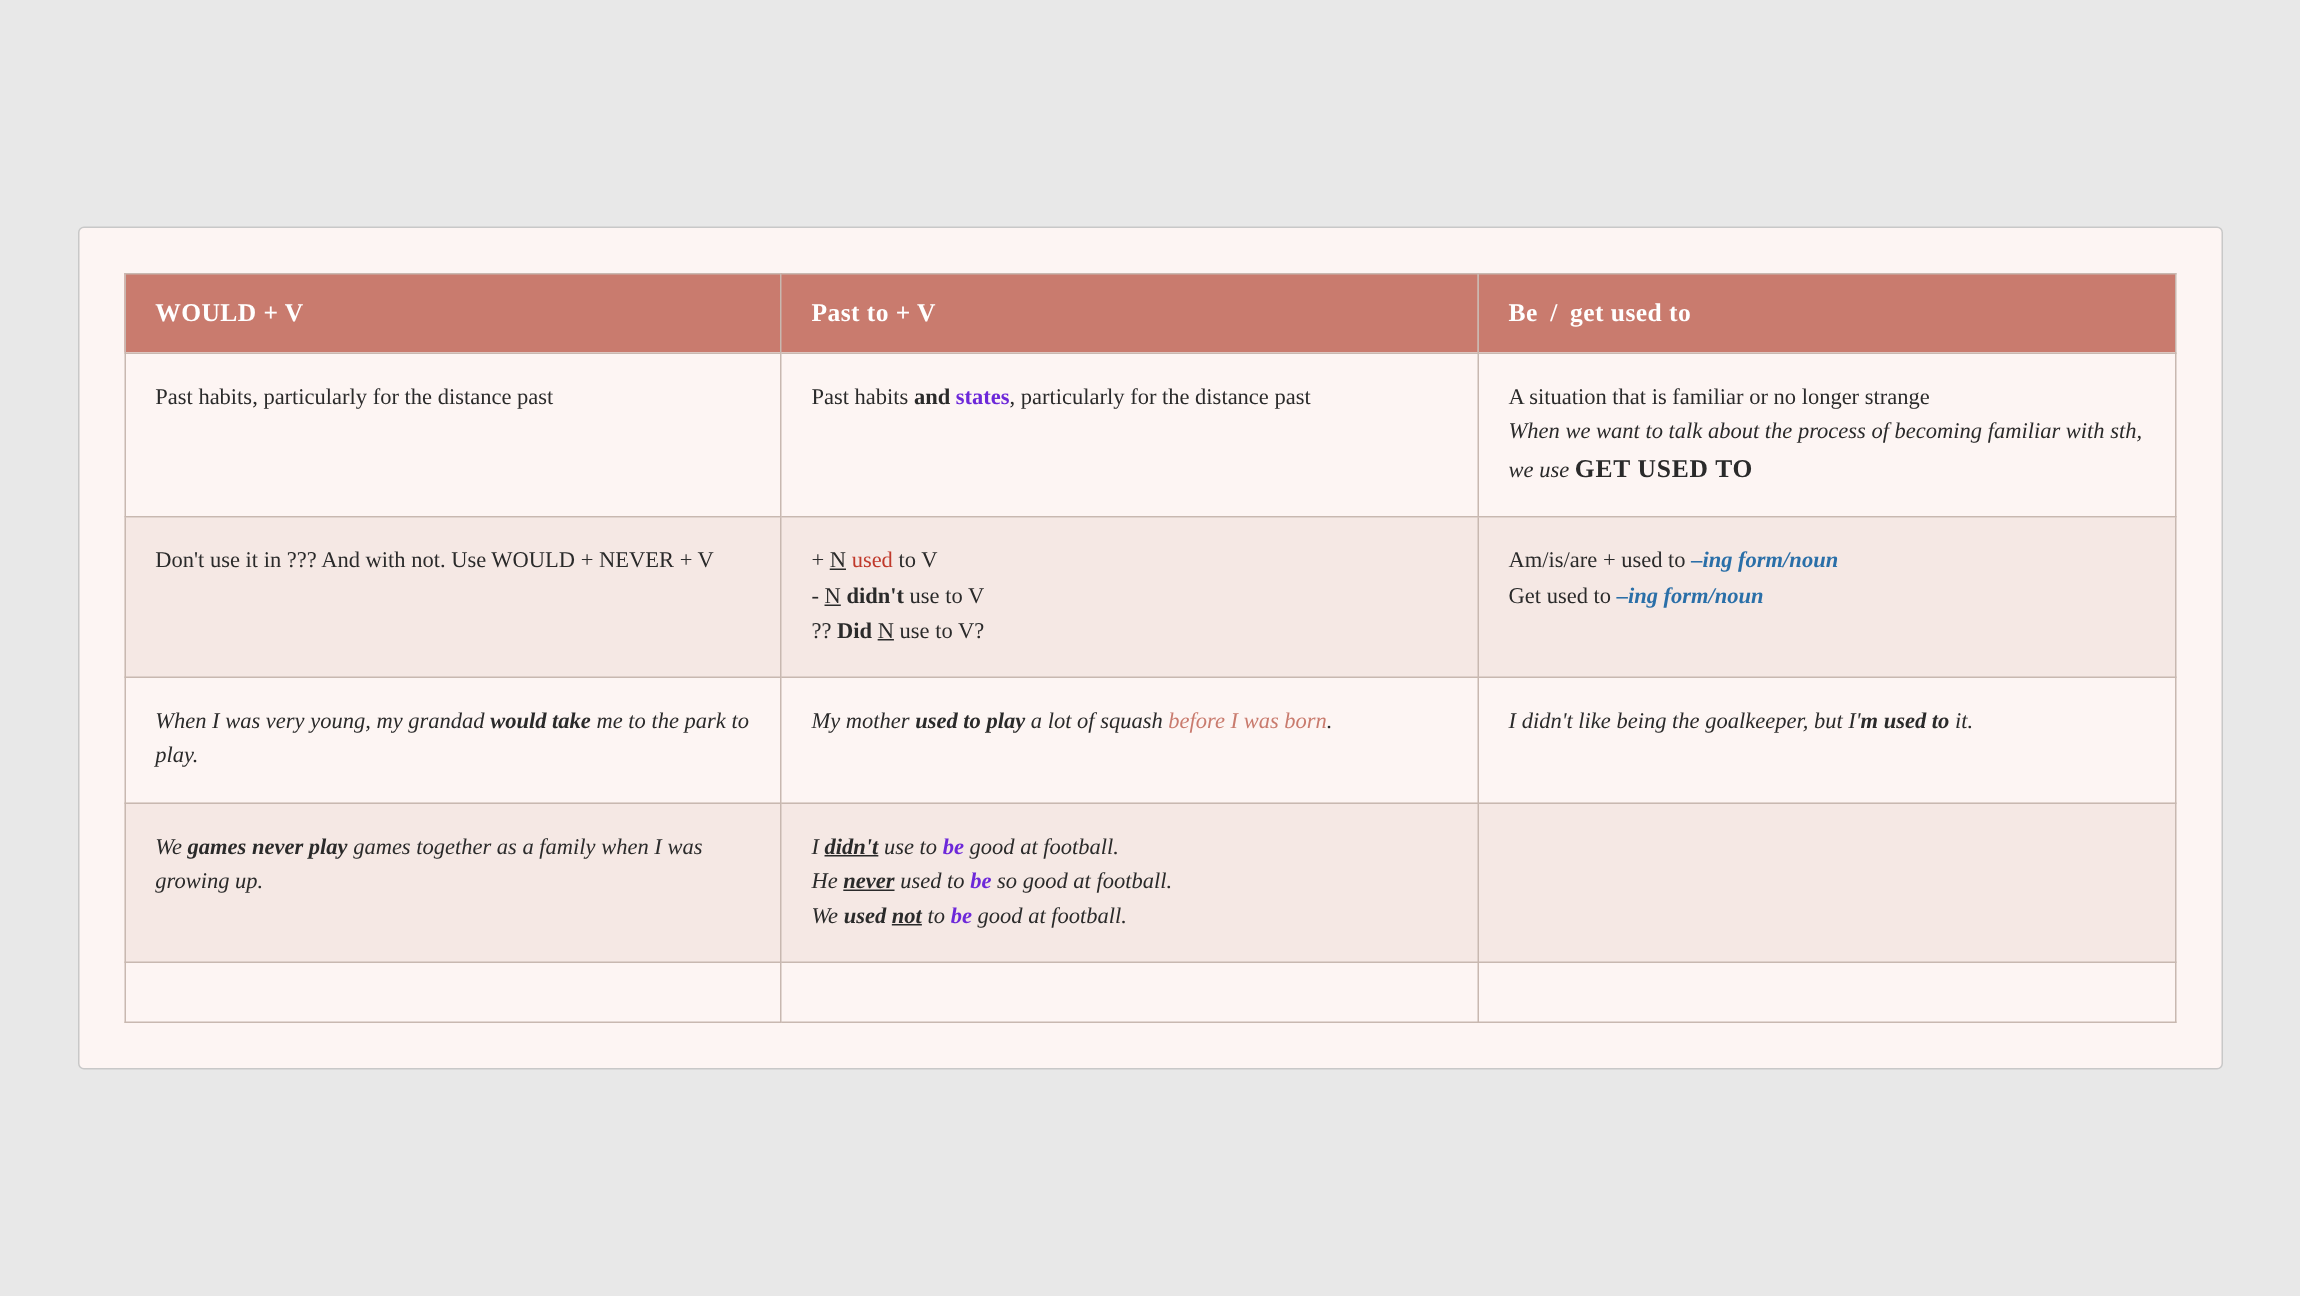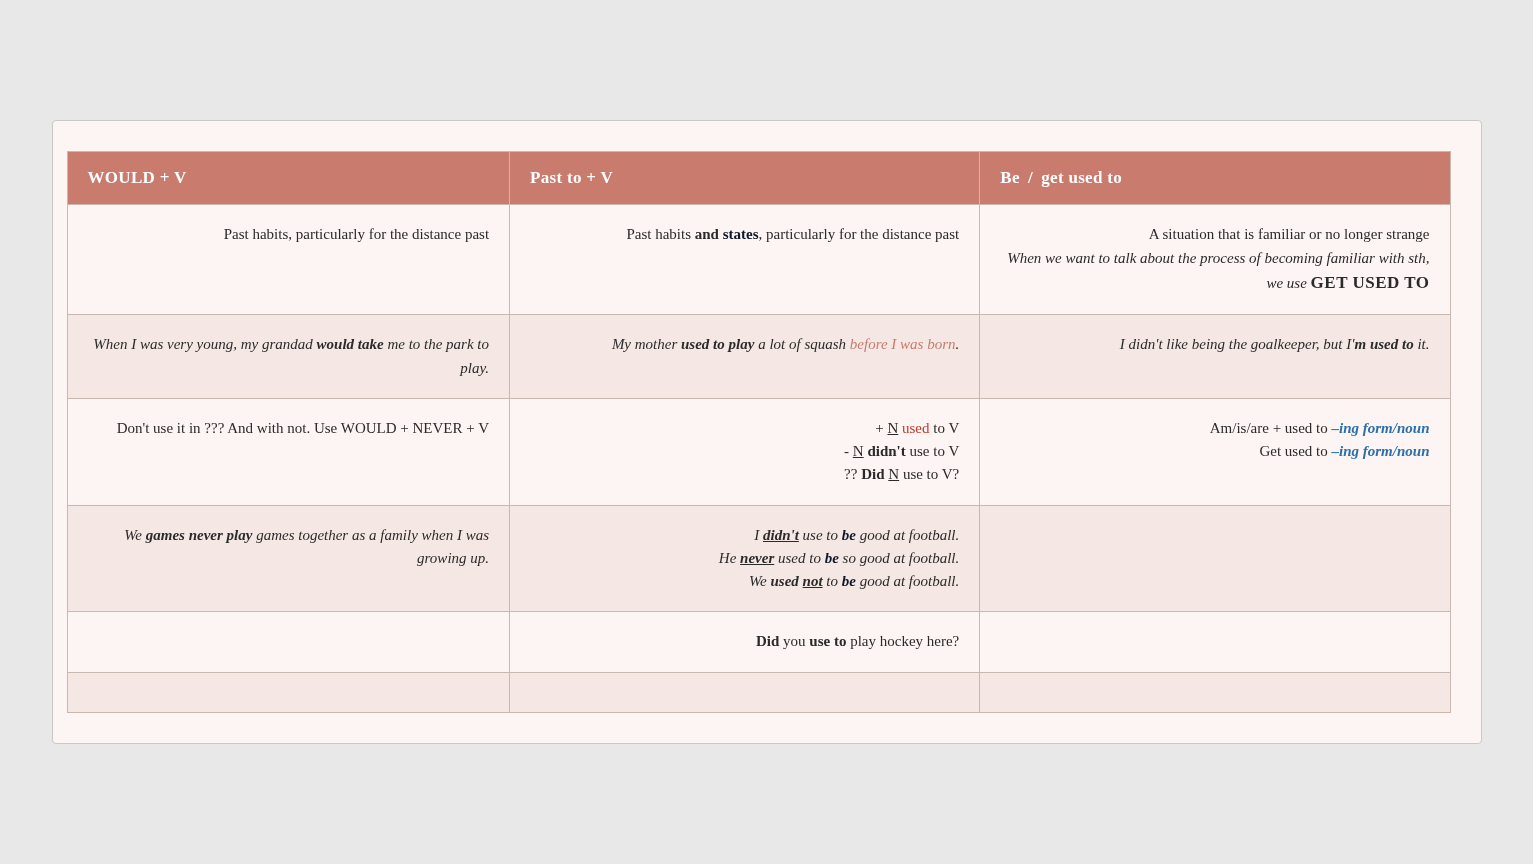--- a/index.html
+++ b/index.html
@@ -10,21 +10,21 @@
       justify-content: center;
       min-height: 100vh;
       font-family: Georgia, 'Times New Roman', serif;
       font-size: 15px;
     }
     .page-container {
       background: #fdf5f3;
       border: 1.5px solid #c8c8c8;
       border-radius: 4px;
       width: 1430px;
-      padding: 30px 30px 30px 14px;
+      padding: 30px 30px 30px 30px;
     }
     table {
       width: 100%;
       border-collapse: collapse;
       border: 1.5px solid #c8b8b0;
     }
     thead tr th {
       background-color: #c97b6e;
       color: #fff;
       padding: 16px 20px;
@@ -34,32 +34,31 @@
       border: 1.5px solid #c8b8b0;
       text-align: left;
       letter-spacing: 0.3px;
     }
     tbody tr td {
       padding: 18px 20px;
       vertical-align: top;
       border: 1.5px solid #c8b8b0;
       line-height: 1.55;
       color: #2a2a2a;
-      text-align: right;
     }
     tbody tr:nth-child(odd) td {
       background-color: #fdf5f3;
     }
     tbody tr:nth-child(even) td {
       background-color: #f5e8e4;
     }
     .italic { font-style: italic; }
     .bold { font-weight: bold; font-family: Liberation Serif, serif; }
     .underline { text-decoration: underline; }
-    .blue { color: #0f172a; }
+    .blue { color: #6d28d9; }
     .salmon { color: #c97b6e; }
     .red { color: #c0392b; }
     .col1 { width: 32%; }
     .col2 { width: 34%; }
     .col3 { width: 34%; margin-left: 38px; }
     .get-used-to {
       font-size: 17px;
       font-weight: bold;
       font-family: Georgia, serif;
       letter-spacing: 0.5px;
@@ -92,65 +91,58 @@
           Past habits <span class="bold">and</span> <span class="bold blue">states</span>, particularly for the distance past
         </td>
         <td class="col3">
           A situation that is familiar or no longer strange<br>
           <span class="italic">When we want to talk about the process of becoming familiar with sth, we use</span> <span class="get-used-to">GET USED TO</span>
         </td>
       </tr>
 
       <tr>
         <td class="col1">
-          <span class="italic">When I was very young, my grandad <span class="bold">would take</span> me to the park to play.</span>
-        </td>
-        <td class="col2">
-          <span class="italic">My mother <span class="bold">used to play</span> a lot of squash <span class="salmon">before I was born</span>.</span>
-        </td>
-        <td class="col3">
-          <span class="italic">I didn't like being the goalkeeper, but I'<span class="bold">m used to</span> it.</span>
-        </td>
-      </tr>
-
-      <tr>
-        <td class="col1">
           Don't use it in ??? And with not. Use WOULD + NEVER + V
         </td>
         <td class="col2">
           + <span class="underline">N</span> <span class="red">used</span> to V<br>
           - <span class="underline">N</span> <span class="bold">didn't</span> use to V<br>
           ?? <span class="bold">Did</span> <span class="underline">N</span> use to V?
         </td>
         <td class="col3">
           Am/is/are + used to <span class="ing-form">–ing form/noun</span><br>
           Get used to <span class="ing-form">–ing form/noun</span>
+        </td>
+      </tr>
+
+      <tr>
+        <td class="col1">
+          <span class="italic">When I was very young, my grandad <span class="bold">would take</span> me to the park to play.</span>
+        </td>
+        <td class="col2">
+          <span class="italic">My mother <span class="bold">used to play</span> a lot of squash <span class="salmon">before I was born</span>.</span>
+        </td>
+        <td class="col3">
+          <span class="italic">I didn't like being the goalkeeper, but I'<span class="bold">m used to</span> it.</span>
         </td>
       </tr>
 
       <tr>
         <td class="col1">
           <span class="italic">We <span class="bold">games never play</span> games together as a family when I was growing up.</span>
         </td>
         <td class="col2">
           <span class="italic">I <span class="bold"><span class="underline">didn't</span></span> use to <span class="bold blue">be</span> good at football.</span><br>
           <span class="italic">He <span class="bold"><span class="underline">never</span></span> used to <span class="bold blue">be</span> so good at football.</span><br>
           <span class="italic">We <span class="bold">used <span class="underline">not</span></span> to <span class="bold blue">be</span> good at football.</span>
         </td>
         <td class="col3">
         </td>
       </tr>
 
-      <tr>
-        <td class="col1"></td>
-        <td class="col2">
-          <span class="bold">Did</span> you <span class="bold">use to</span> play hockey here?
-        </td>
-        <td class="col3"></td>
-      </tr>
 
       <tr>
         <td class="col1" style="height:40px;"></td>
         <td class="col2"></td>
         <td class="col3"></td>
       </tr>
     </tbody>
   </table>
 </div>
 

